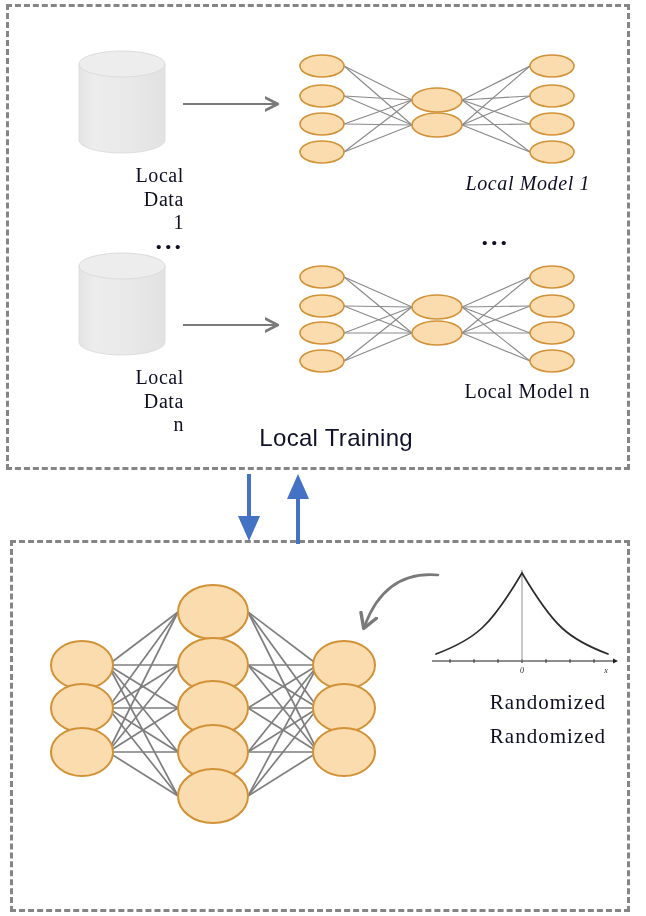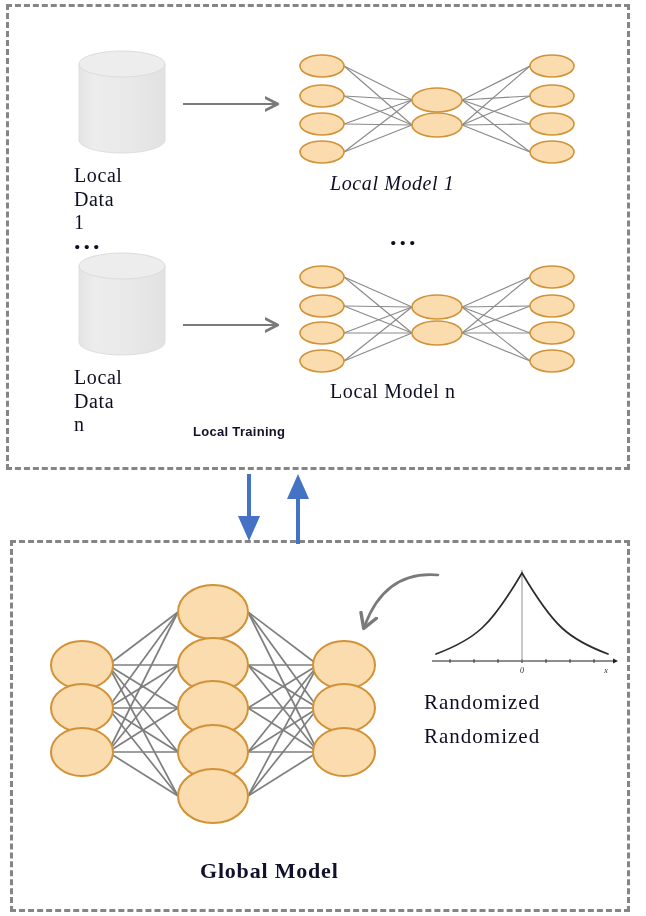--- a/index.html
+++ b/index.html
@@ -41,51 +41,51 @@
     top: 540px;
     width: 620px;
     height: 372px;
   }
 
   
   .txt {
     position: absolute;
     white-space: pre;
     line-height: 1.18;
-    text-align: left;
+    text-align: right;
   }
   .serif-label {
     font-family: "Liberation Serif", serif;
     font-size: 20px;
     letter-spacing: 0.6px;
     color: #0e0e23;
   }
   .serif-bold {
     font-family: "Liberation Serif", serif;
     font-weight: bold;
     font-size: 22px;
     letter-spacing: 0.8px;
     color: #11112b;
   }
   .sans-bold {
     font-family: "Liberation Sans", sans-serif;
-    font-weight: bold;
-    font-size: 13px;
+    font-weight: normal;
+    font-size: 24px;
     letter-spacing: 0.3px;
     color: #11112b;
   }
 
   #label-local-data-1 { left: 74px;  top: 164px; width: 110px; }
   #label-ellipsis-data { left: 74px; top: 226px; width: 110px; font-size: 26px; font-weight: bold; letter-spacing: 3px; }
   #label-local-data-n { left: 74px;  top: 366px; width: 110px; }
   #label-local-model-1 { left: 330px; top: 172px; width: 260px; font-style: italic; }
   #label-ellipsis-models { left: 390px; top: 222px; width: 120px; font-size: 26px; font-weight: bold; letter-spacing: 3px; }
   #label-local-model-n { left: 330px; top: 380px; width: 260px; }
   #label-local-training { left: 193px; top: 424px; width: 220px; }
-  #label-randomized { left: 424px; top: 686px; width: 206px; font-size: 21px; letter-spacing: 1px; line-height: 1.6; }
+  #label-randomized { left: 400px; top: 686px; width: 206px; font-size: 21px; letter-spacing: 1px; line-height: 1.6; }
   #label-global-model { left: 200px; top: 858px; width: 240px; }
 
   
   .svg-layer {
     position: absolute;
     left: 0; top: 0;
     width: 646px;
     height: 916px;
     pointer-events: none;
   }
@@ -296,15 +296,14 @@
   <div class="txt serif-label" id="label-local-model-1">Local Model 1</div>
 
   <div class="txt serif-label" id="label-ellipsis-models">...</div>
 
   <div class="txt serif-label" id="label-local-model-n">Local Model n</div>
 
   <div class="txt sans-bold" id="label-local-training">Local Training</div>
 
   <div class="txt serif-label" id="label-randomized"><span>Randomized</span><br><span>Randomized</span></div>
 
-  <div class="txt serif-bold" id="label-global-model">Global Model</div>
 
 </div>
 
 </body></html>

